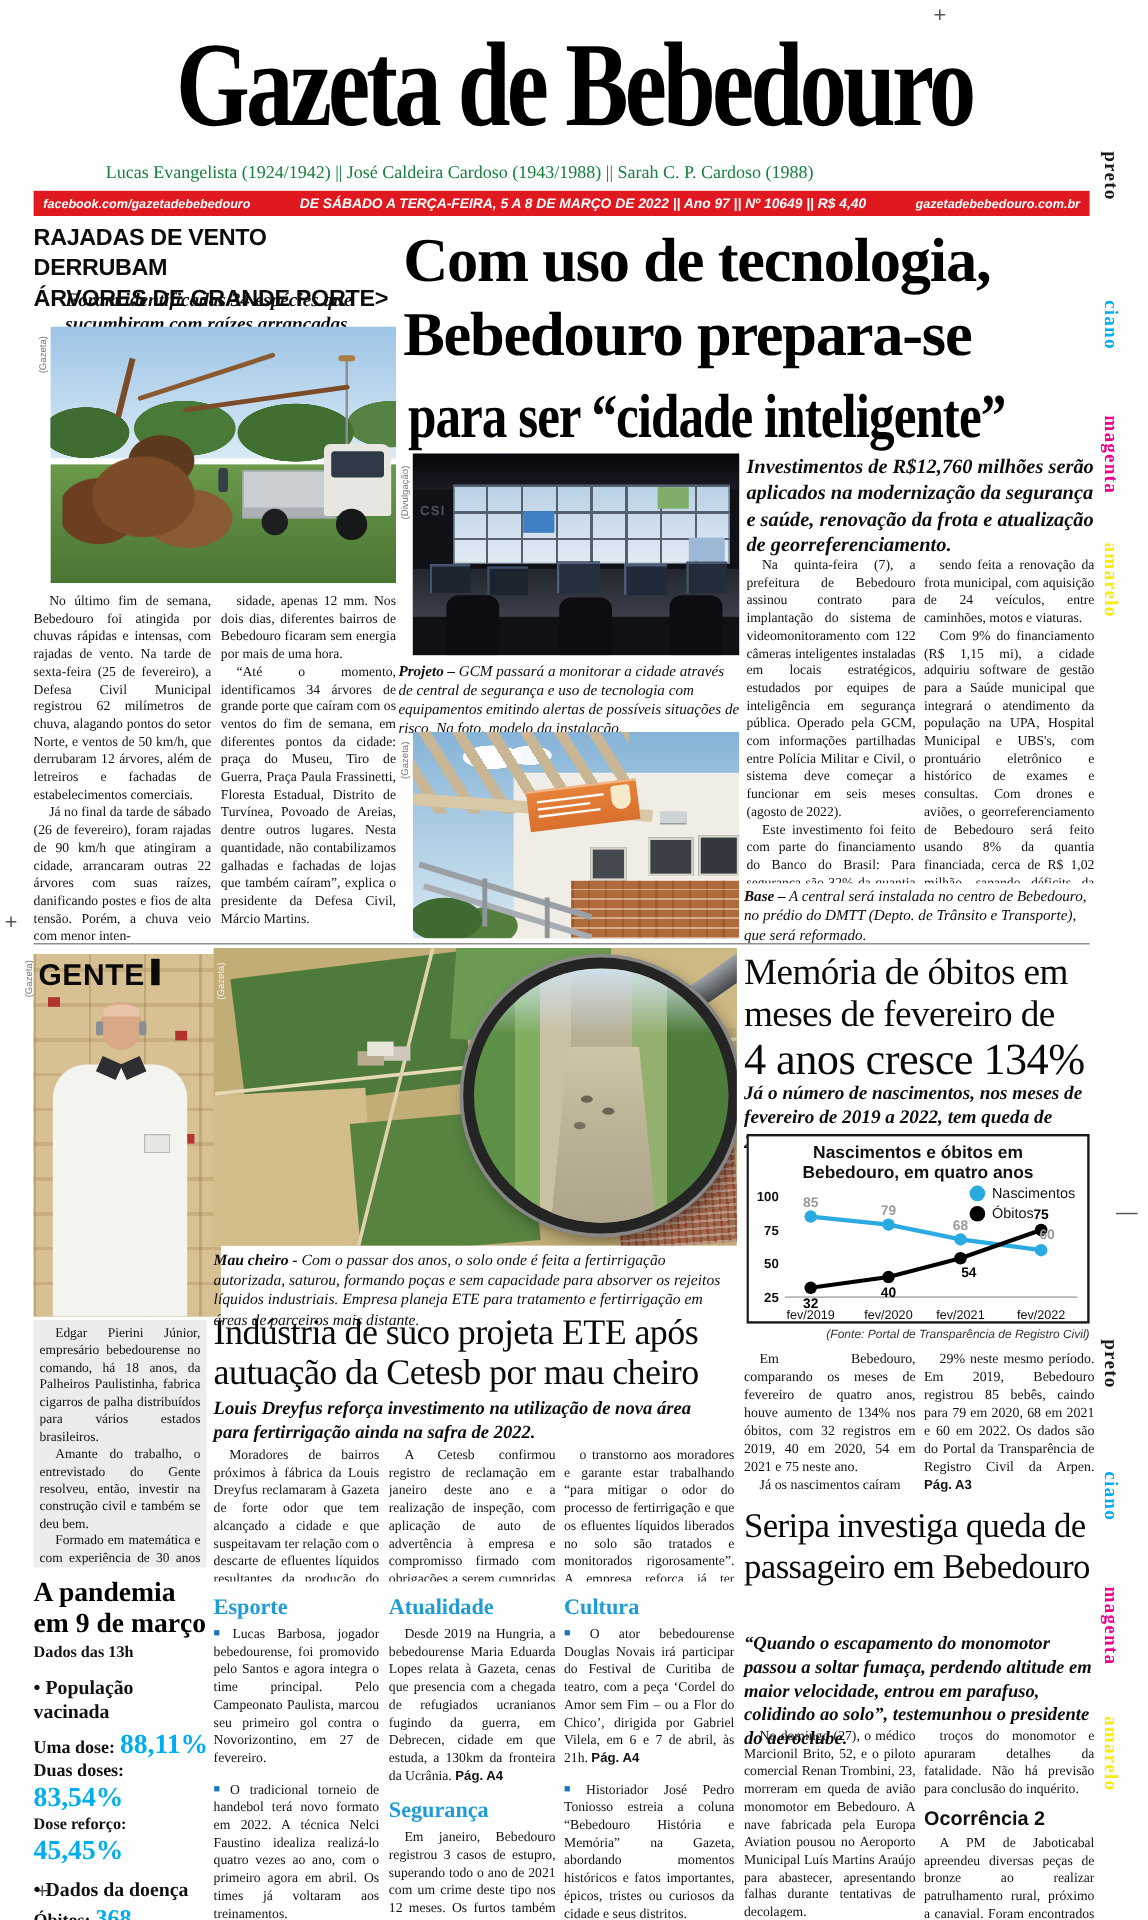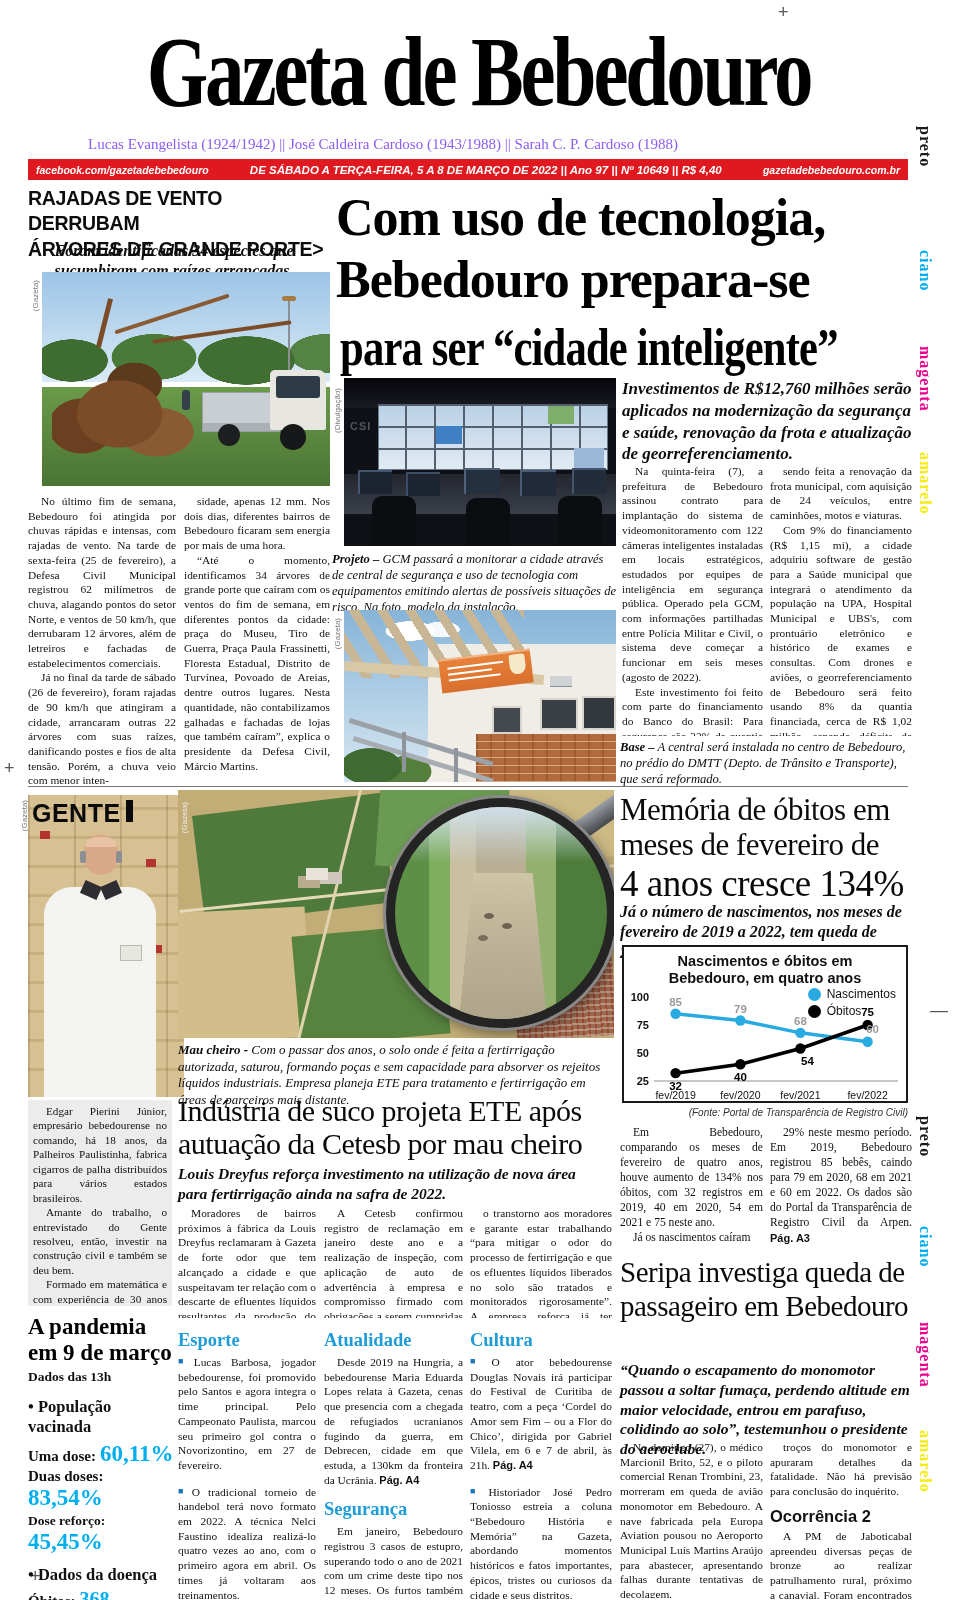--- a/index.html
+++ b/index.html
@@ -4,21 +4,21 @@
 <style>
   html,body{margin:0;padding:0;background:#fff;}
   #page{position:relative;width:957px;height:1600px;background:#fff;overflow:hidden;
         font-family:"Liberation Serif",serif;color:#111;}
   .abs{position:absolute;}
   .sans{font-family:"Liberation Sans",sans-serif;}
   
   #masthead{left:0;top:14px;width:957px;text-align:center;font-weight:900;
     font-size:76px;letter-spacing:-3px;transform:scale(1.04,1.32);transform-origin:50% 0;
     white-space:nowrap;color:#000;}
-  #founders{left:0;top:136px;width:766px;text-align:center;font-size:15px;color:#8b5cf6;}
+  #founders{left:0;top:136px;width:766px;text-align:center;font-size:15px;color:#15803d;}
   #redbar{left:28px;top:159px;width:880px;height:21px;background:#e0181f;color:#fff;
     display:flex;align-items:center;justify-content:space-between;padding:0 8px;box-sizing:border-box;}
   #redbar .rb{font-family:"Liberation Sans",sans-serif;font-weight:700;font-size:10.5px;white-space:nowrap;font-style:italic;}
   #redbar .rb.mid{font-size:11.5px;}
   
   .cmyk{position:absolute;left:916px;writing-mode:vertical-rl;font-family:"Liberation Serif",serif;
     font-weight:700;font-size:16px;letter-spacing:1px;}
   .c-preto{color:#1a1a1a}.c-ciano{color:#00adee}.c-magenta{color:#ec008c}.c-amarelo{color:#f6ec13}
   .crop{position:absolute;color:#555;font-size:18px;font-family:"Liberation Sans",sans-serif;font-weight:400;}
   .credit{position:absolute;font-size:8px;color:#777;writing-mode:vertical-rl;transform:rotate(180deg);
@@ -216,21 +216,21 @@
        </p>
   </div>
 
   <div class="abs" style="left:28px;top:1314px;width:148px;">
     <div class="pan-title">
       <div>A pandemia</div>
       <div>em 9 de março</div>
     </div>
     <div class="pan-sub" style="margin-top:3px;">Dados das 13h</div>
     <div class="pan-h" style="margin-top:12px;">• População vacinada</div>
-    <div style="margin-top:4px;"><span class="pan-label">Uma dose:</span> <span class="pan-val">60,11%</span></div>
+    <div style="margin-top:4px;"><span class="pan-label">Uma dose:</span> <span class="pan-val">88,11%</span></div>
     <div><span class="pan-label">Duas doses:</span> <span class="pan-val">83,54%</span></div>
     <div><span class="pan-label" style="font-size:13.5px;">Dose reforço:</span> <span class="pan-val">45,45%</span></div>
     <div class="pan-h" style="margin-top:10px;">• Dados da doença</div>
     <div style="margin-top:3px;"><span class="pan-label">Óbitos:</span> <span class="pan-val sm">368</span></div>
 
   </div>
 
   <div class="credit" style="left:180px;top:802px;color:#eee;z-index:5;">(Gazeta)</div>
   <div class="ph" style="left:178px;top:790px;width:436px;height:248px;background:#c2ad77;">
     <div class="abs" style="left:20px;top:14px;width:190px;height:110px;background:#4e7a3b;transform:rotate(-7deg);"></div>

